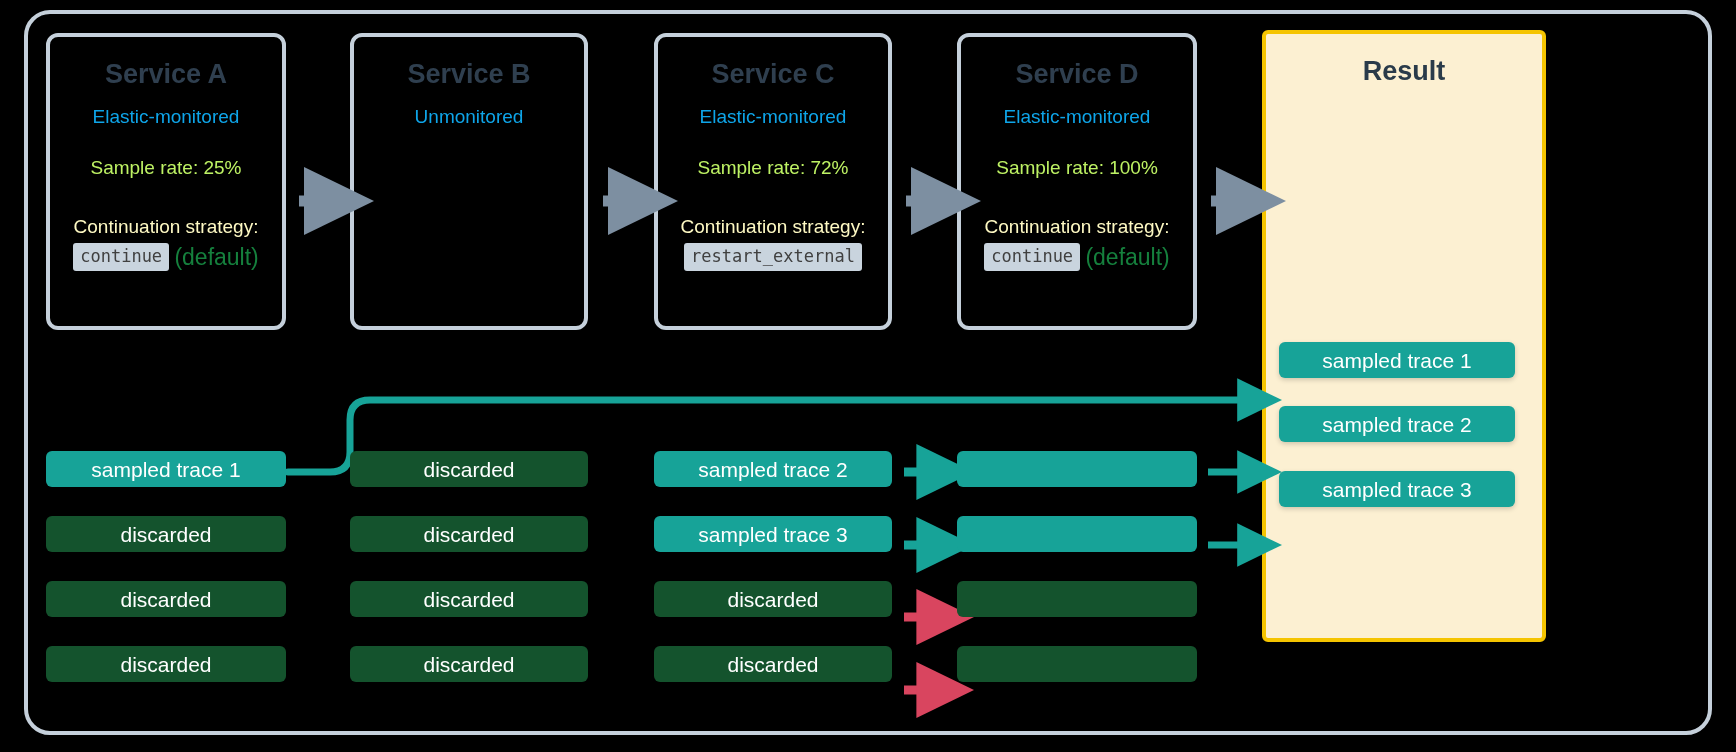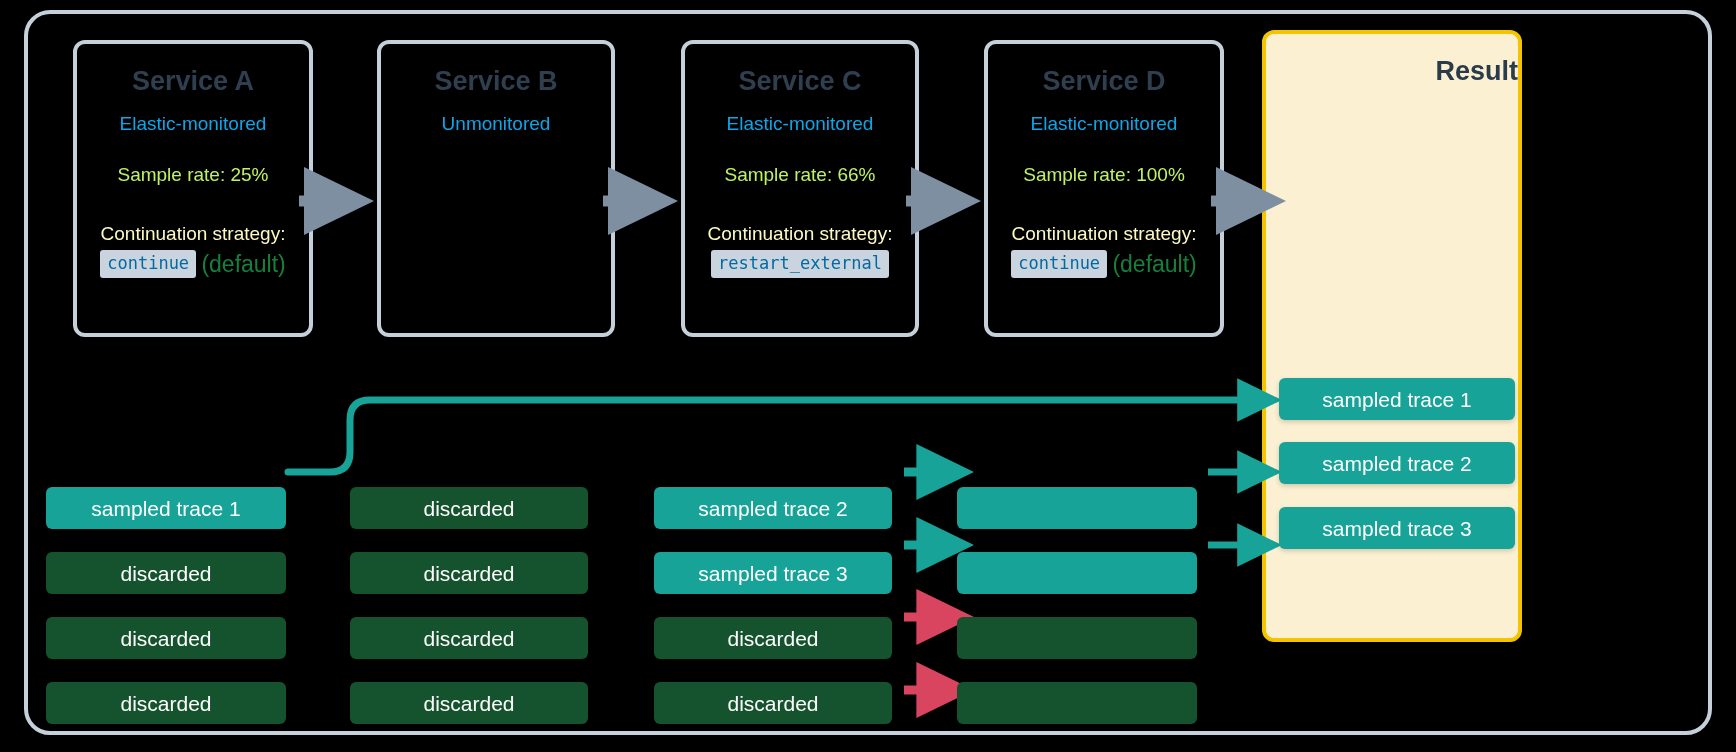--- a/index.html
+++ b/index.html
@@ -23,30 +23,29 @@
     width: 1688px; height: 725px;
     border: 4px solid #c5d0db;
     border-radius: 26px;
     background: transparent;
     pointer-events: none;
   }
 
   
   .service-card {
     position: absolute;
-    top: 40px;
+    top: 33px;
     height: 297px;
     border: 4px solid #c5d0db;
     border-radius: 12px;
     background: #000000;
     display: flex;
     flex-direction: column;
     align-items: center;
     padding-top: 22px;
-    margin-left: 27px;
   }
   .svc-title {
     font-size: 27px;
     font-weight: bold;
     color: #2f3f4f;
     line-height: 1.15;
     margin-bottom: 16px;
     white-space: nowrap;
   }
   .svc-sub {
@@ -73,67 +72,66 @@
   .svc-strategy-value {
     font-size: 19px;
     color: #41525f;
     line-height: 1.25;
     text-align: center;
     white-space: nowrap;
   }
   .code-chip {
     display: inline-block;
     background: #c9d4de;
-    color: #0369a1;
+    color: #404040;
     font-family: "DejaVu Sans Mono", monospace;
     font-size: 17px;
     padding: 3px 7px 4px 7px;
     border-radius: 3px;
     vertical-align: middle;
     text-align: right;
   }
   .default-note {
     color: #15803d;
     font-size: 23px;
     vertical-align: middle;
   }
 
   
   .result-card {
     position: absolute;
     left: 1262px; top: 30px;
-    width: 260px; height: 612px;
+    width: 284px; height: 612px;
     background: #fcf0d2;
     border: 4px solid #f5c400;
-    border-radius: 12px;
+    border-radius: 6px;
     display: flex;
     flex-direction: column;
-    align-items: flex-end;
+    align-items: center;
     padding-top: 22px;
   }
   .result-title {
     font-size: 27px;
     font-weight: bold;
     color: #2a3b4a;
     line-height: 1.15;
   }
 
   
   .bar {
     position: absolute;
-    height: 42px;
+    height: 36px;
     border-radius: 6px;
     display: flex;
     align-items: center;
     justify-content: center;
     color: #ffffff;
     font-size: 21px;
     line-height: 1;
     white-space: nowrap;
-    margin-top: 36px;
   }
   .bar.sampled { background: #17a398; }
   .bar.discarded { background: #14532d; }
   .bar.result-bar { box-shadow: 0 2px 5px rgba(0,0,0,0.18); }
 
   
   #connectors {
     position: absolute;
     left: 0; top: 0;
     width: 1736px; height: 752px;
@@ -159,21 +157,21 @@
   </div>
 
   <div class="service-card" style="left:350px; width:238px;">
     <div class="svc-title">Service B</div>
     <div class="svc-sub">Unmonitored</div>
   </div>
 
   <div class="service-card" style="left:654px; width:238px;">
     <div class="svc-title">Service C</div>
     <div class="svc-sub">Elastic-monitored</div>
-    <div class="svc-rate">Sample rate: 66%</div>
+    <div class="svc-rate">Sample rate: 72%</div>
     <div class="svc-strategy-label">Continuation strategy:</div>
     <div class="svc-strategy-value">
       <span class="code-chip">restart_external</span>
       
     </div>
   </div>
 
   <div class="service-card" style="left:957px; width:240px;">
     <div class="svc-title">Service D</div>
     <div class="svc-sub">Elastic-monitored</div>

